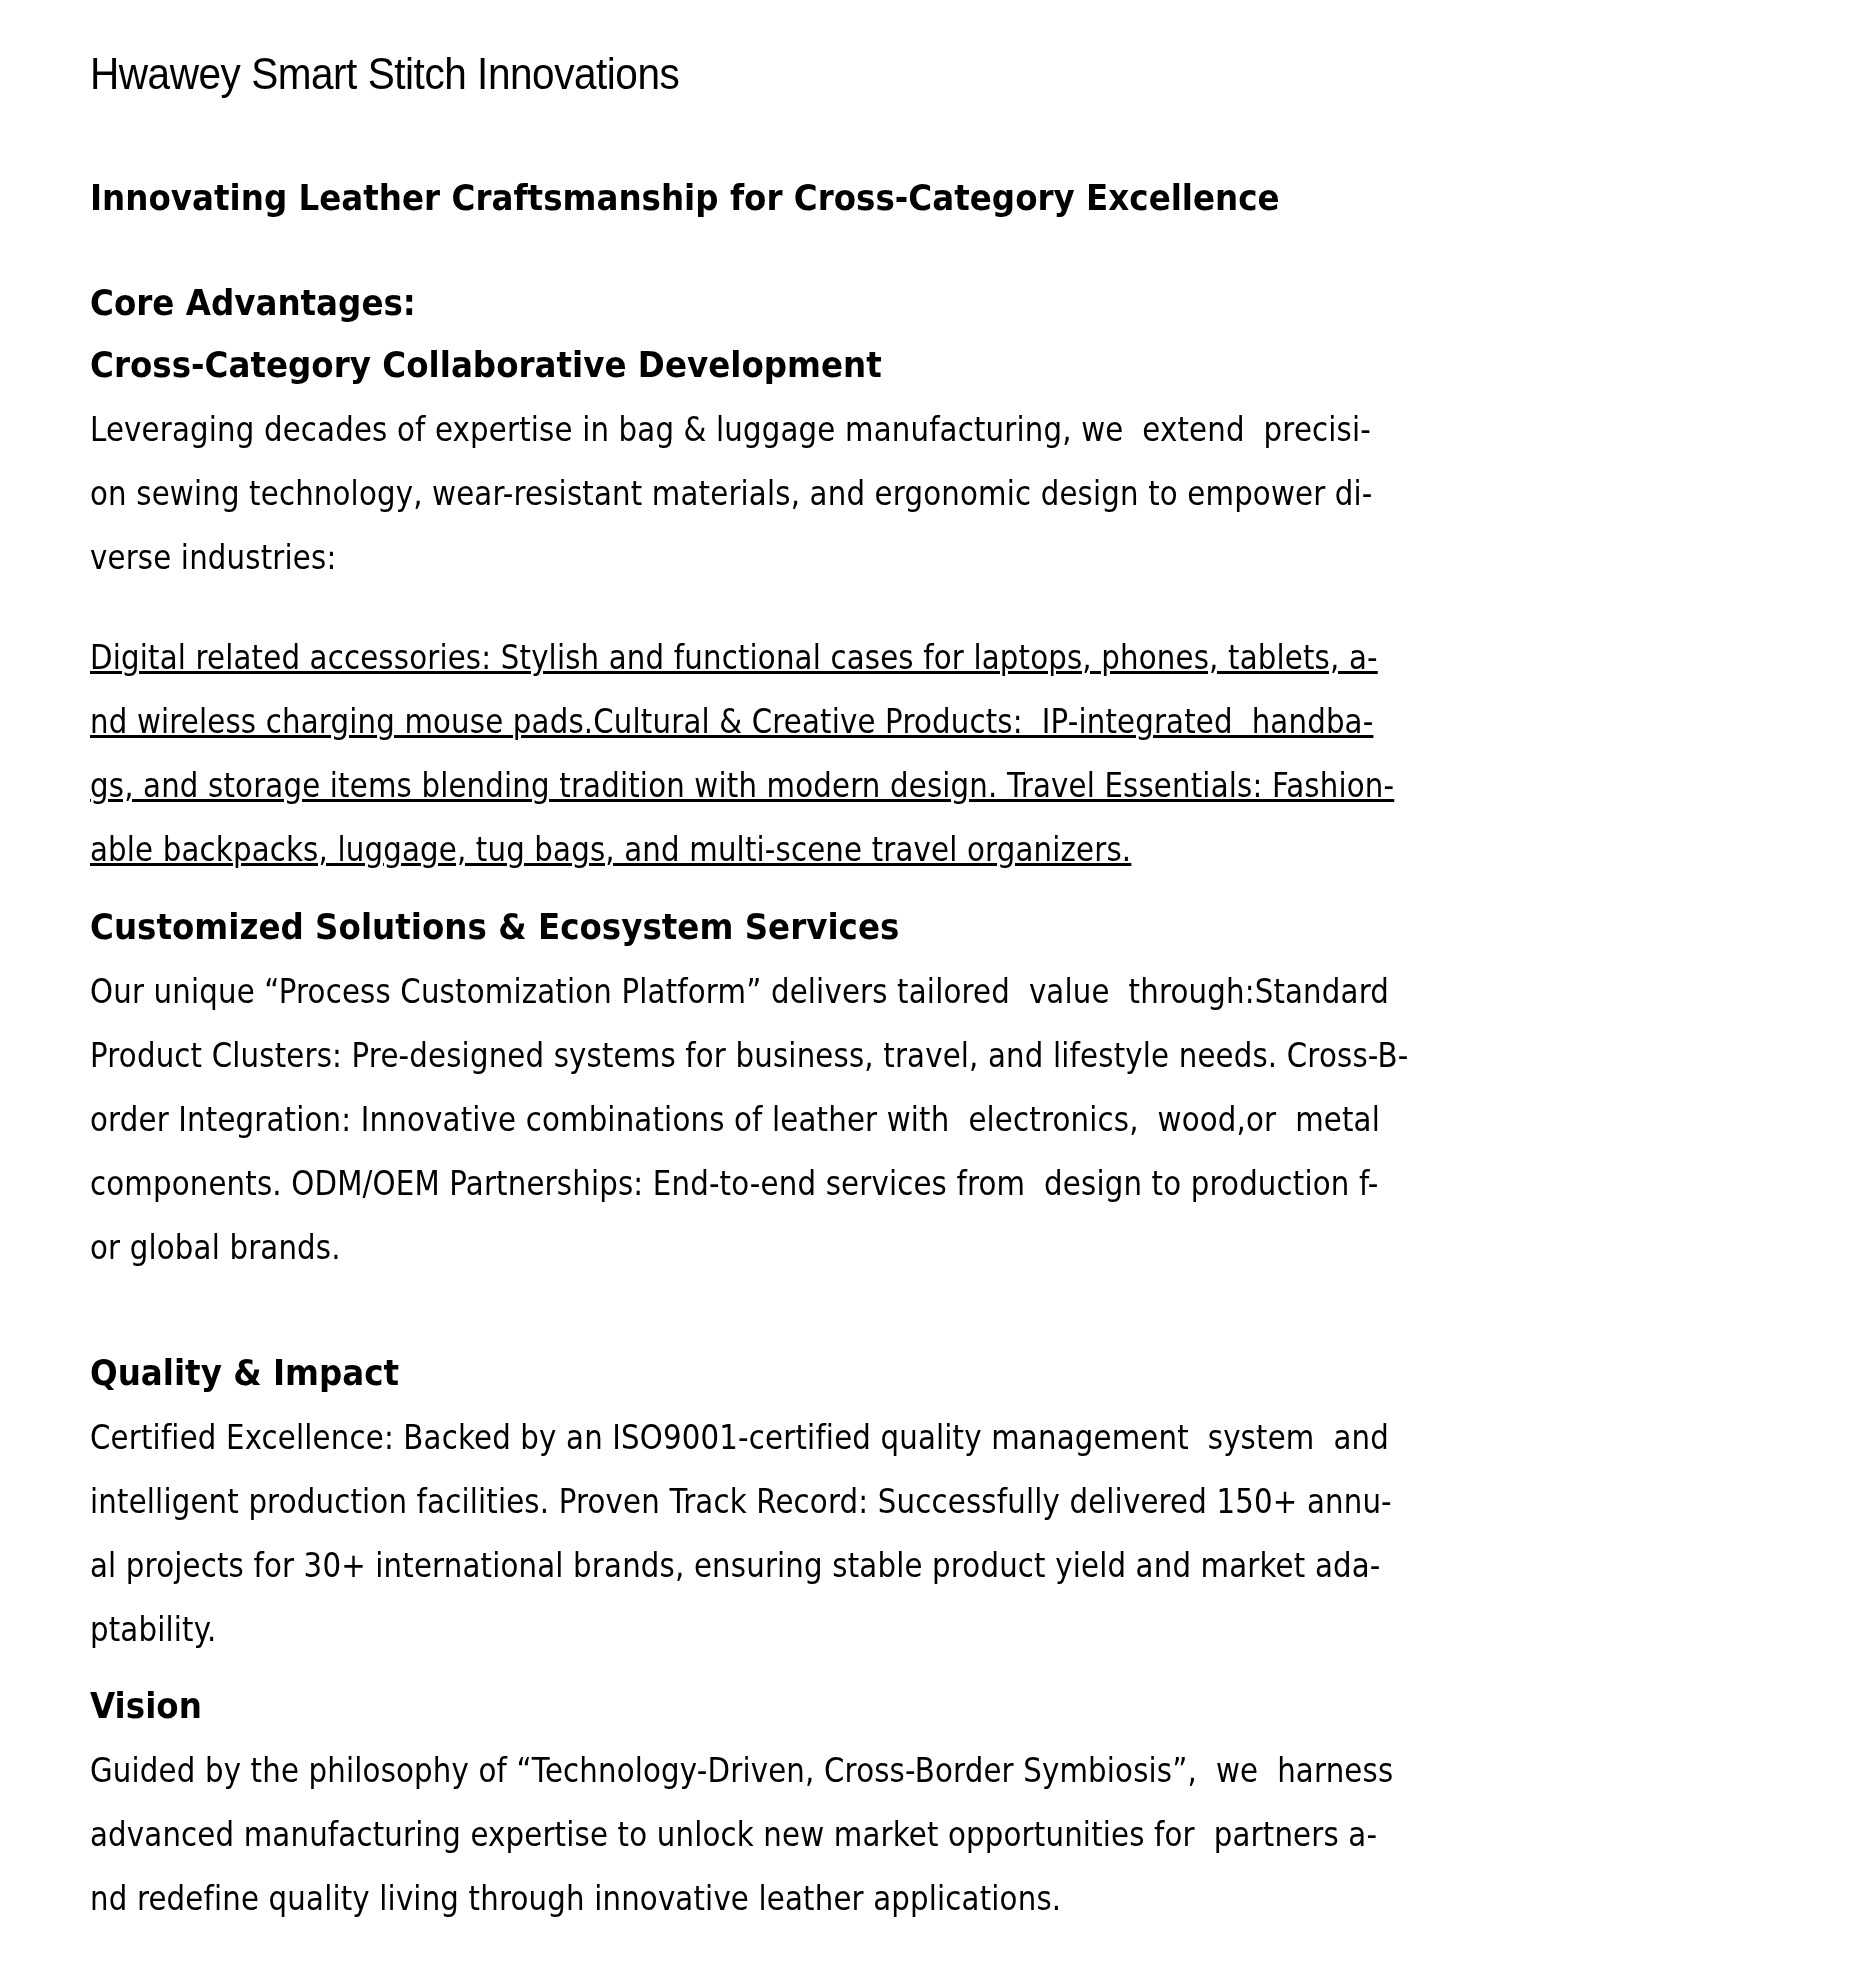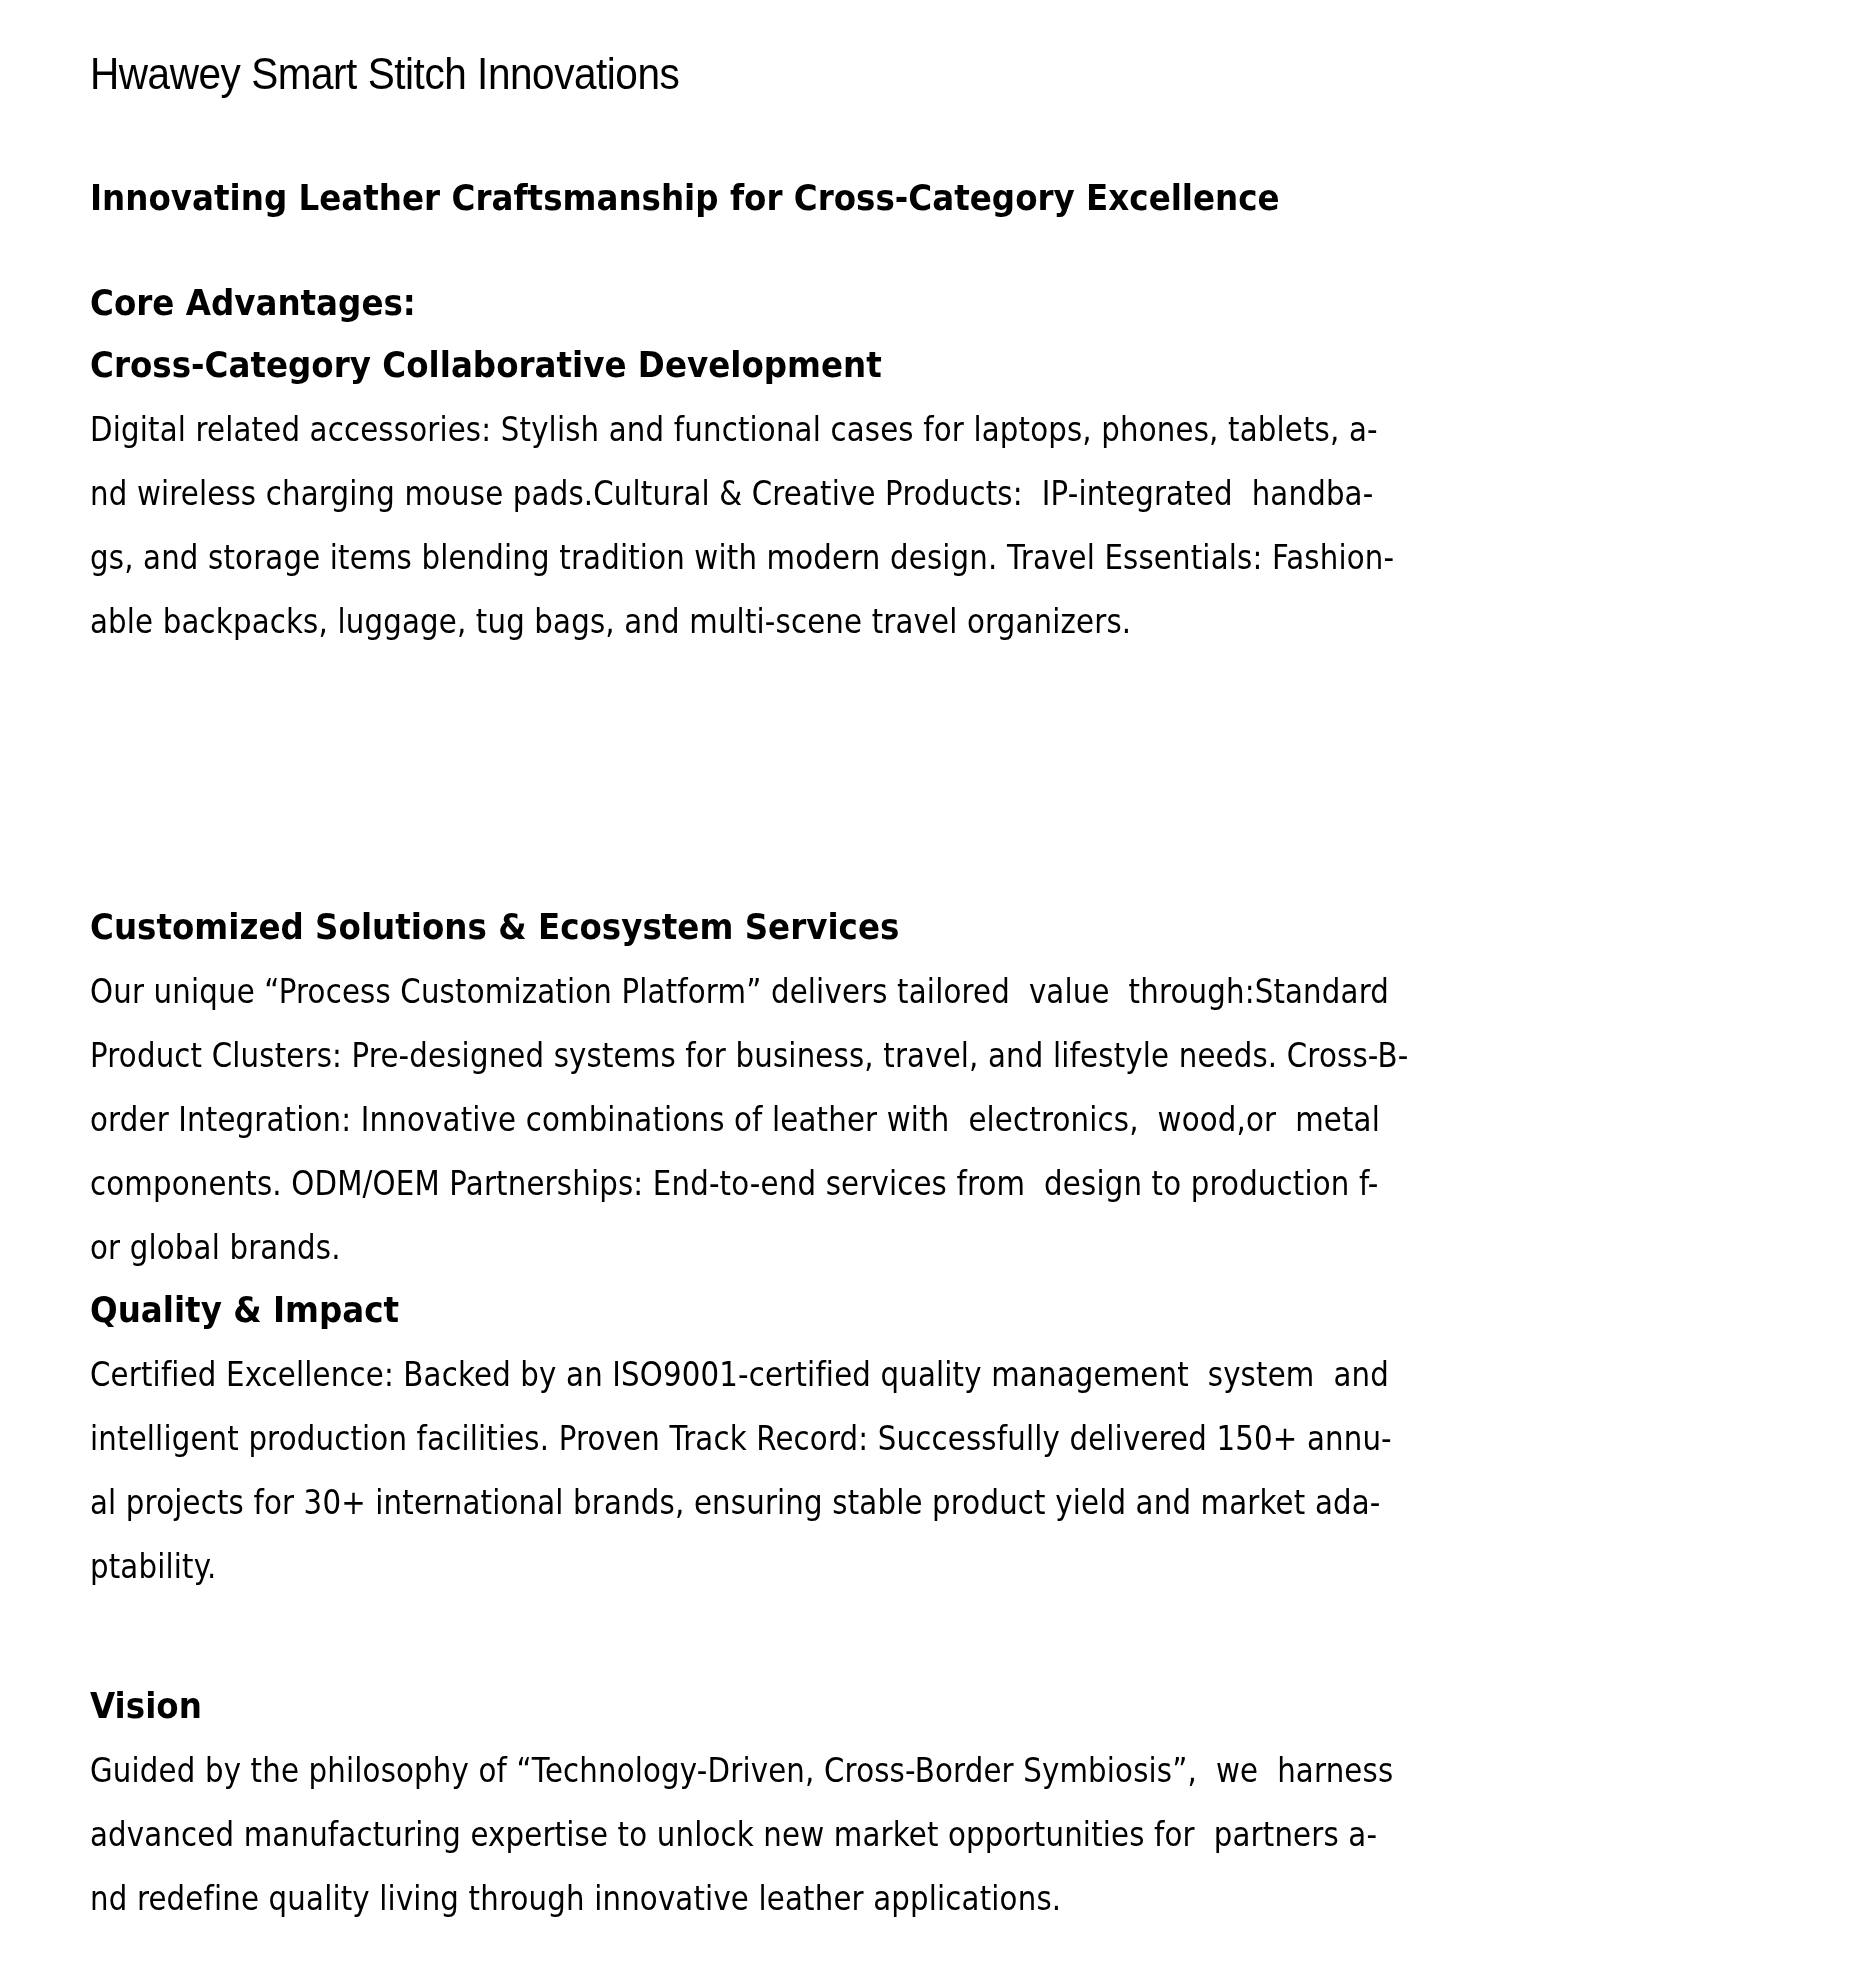--- a/index.html
+++ b/index.html
@@ -97,39 +97,44 @@
 
   <h1 class="title">Hwawey Smart Stitch Innovations</h1>
 
   <h2 class="tagline">Innovating Leather Craftsmanship for Cross-Category Excellence</h2>
 
   <h3 class="core">Core Advantages:</h3>
 
   <section class="section" style="top:333px;">
     <div class="section-heading">Cross-Category Collaborative Development</div>
     <div class="para">
+      <span class="line">Leveraging decades of expertise in bag &amp; luggage manufacturing, we  extend  precisi-</span>
+      <span class="line">on sewing technology, wear-resistant materials, and ergonomic design to empower di-</span>
+      <span class="line">verse industries:</span>
+    </div>
+    <div class="para">
       <span class="line">Digital related accessories: Stylish and functional cases for laptops, phones, tablets, a-</span>
       <span class="line">nd wireless charging mouse pads.Cultural &amp; Creative Products:  IP-integrated  handba-</span>
       <span class="line">gs, and storage items blending tradition with modern design. Travel Essentials: Fashion-</span>
       <span class="line">able backpacks, luggage, tug bags, and multi-scene travel organizers.</span>
     </div>
   </section>
 
   <section class="section" style="top:895px;">
     <div class="section-heading">Customized Solutions &amp; Ecosystem Services</div>
     <div class="para">
       <span class="line">Our unique “Process Customization Platform” delivers tailored  value  through:Standard</span>
       <span class="line">Product Clusters: Pre-designed systems for business, travel, and lifestyle needs. Cross-B-</span>
       <span class="line">order Integration: Innovative combinations of leather with  electronics,  wood,or  metal</span>
       <span class="line">components. ODM/OEM Partnerships: End-to-end services from  design to production f-</span>
       <span class="line">or global brands.</span>
     </div>
   </section>
 
-  <section class="section" style="top:1278px;">
+  <section class="section" style="top:1341px;">
     <div class="section-heading">Quality &amp; Impact</div>
     <div class="para">
       <span class="line">Certified Excellence: Backed by an ISO9001-certified quality management  system  and</span>
       <span class="line">intelligent production facilities. Proven Track Record: Successfully delivered 150+ annu-</span>
       <span class="line">al projects for 30+ international brands, ensuring stable product yield and market ada-</span>
       <span class="line">ptability.</span>
     </div>
   </section>
 
   <section class="section" style="top:1674px;">

